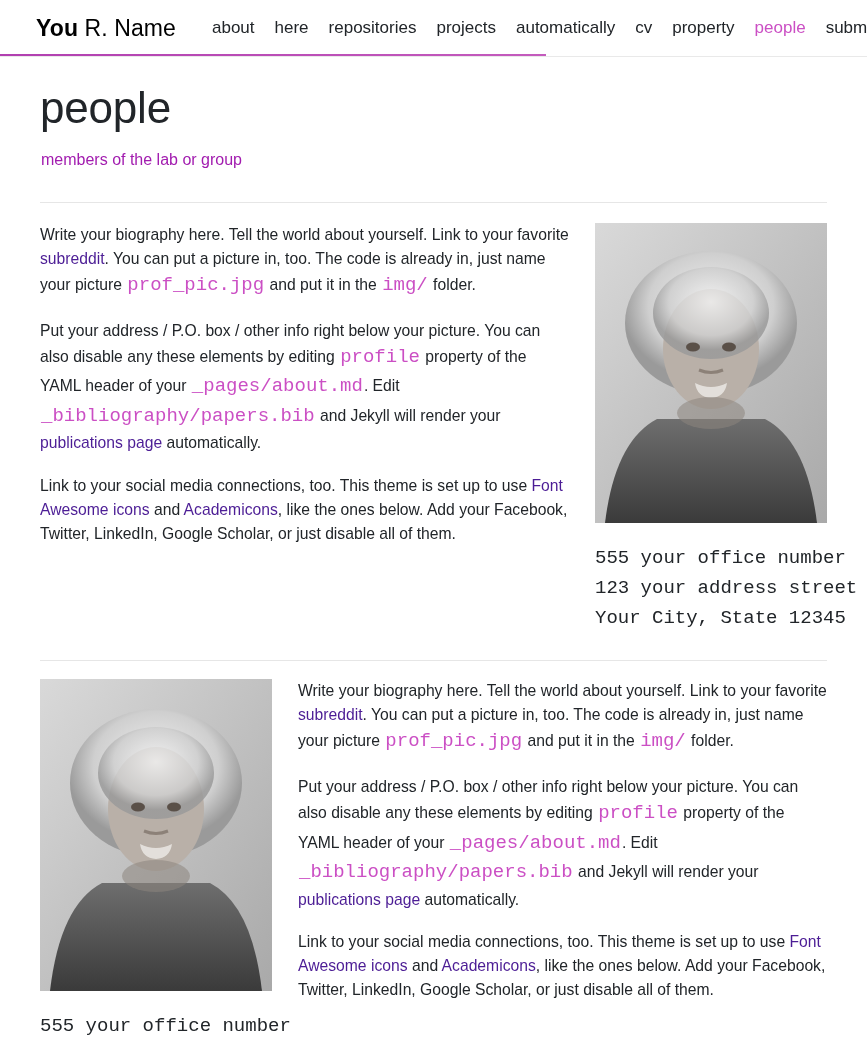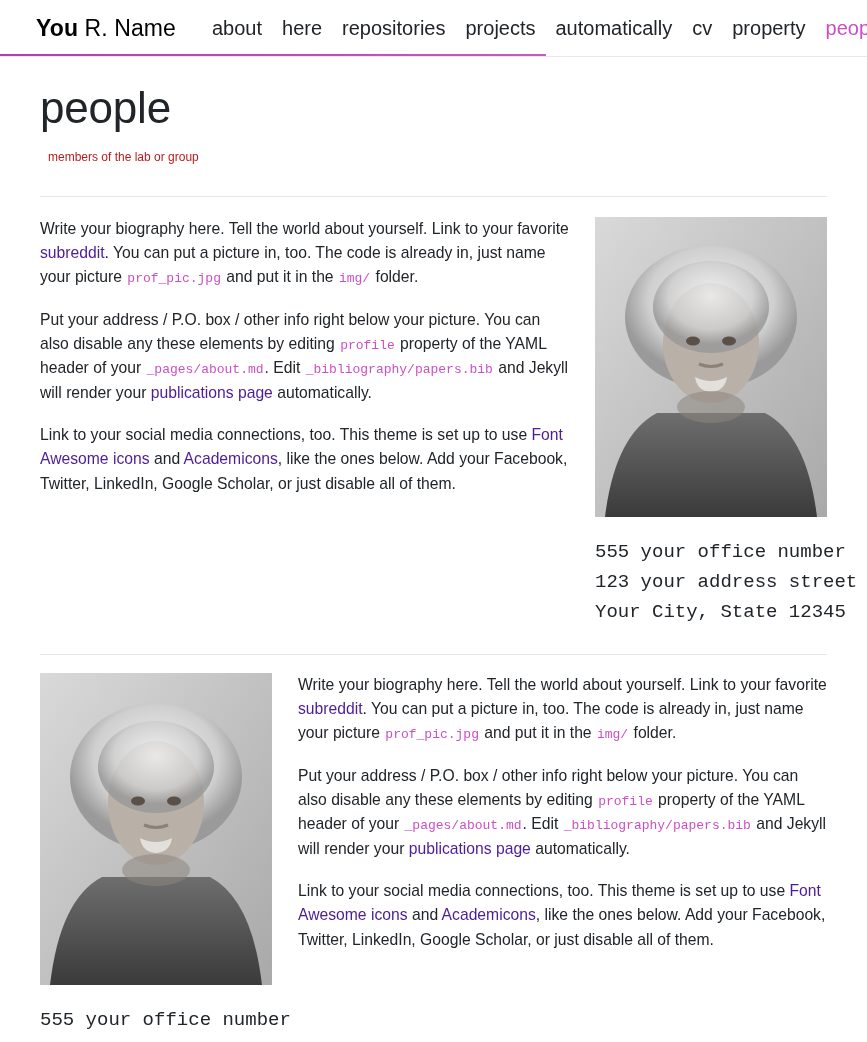--- a/index.html
+++ b/index.html
@@ -40,21 +40,21 @@
   }
   .brand .brand-strong { font-weight: bold; }
   .brand .brand-rest { font-weight: normal; }
   .nav-links {
     display: flex;
     align-items: center;
     gap: 0px;
     flex: 1;
   }
   .nav-link {
-    font-size: 20px;
+    font-size: 17px;
     color: #212529;
     text-decoration: none;
     padding: 6px 10px;
     white-space: nowrap;
   }
   .nav-link.active { color: #cb4fc4; }
   .nav-link.has-caret::after {
     content: "";
     display: inline-block;
     width: 0; height: 0;
@@ -85,23 +85,23 @@
   }
   .page-title {
     font-size: 44px;
     font-weight: 400;
     color: #212529;
     margin: 26px 0 0 0;
     line-height: 1.15;
     letter-spacing: -0.2px;
   }
   .page-subtitle {
-    font-size: 12px;
-    color: #b91c1c;
-    margin: 14px 0 0 7px;
+    font-size: 16px;
+    color: #a21caf;
+    margin: 14px 0 0 0;
     padding-left: 1px;
   }
   .hr {
     border: 0;
     border-top: 1px solid #e6e6e6;
     margin: 30px 0 0 0;
   }
 
   
   .profile {
@@ -120,21 +120,21 @@
     line-height: 1.55;
     color: #212529;
   }
   .bio p:last-child { margin-bottom: 0; }
   a.link {
     color: #4c1d95;
     text-decoration: none;
   }
   code.inline {
     font-family: "Liberation Mono", "DejaVu Sans Mono", monospace;
-    font-size: 13px;
+    font-size: 19px;
     color: #cb4fc4;
     background: transparent;
     padding: 0 1px;
     white-space: nowrap;
   }
 
   .profile-side {
     width: 232px;
     flex: 0 0 232px;
   }

